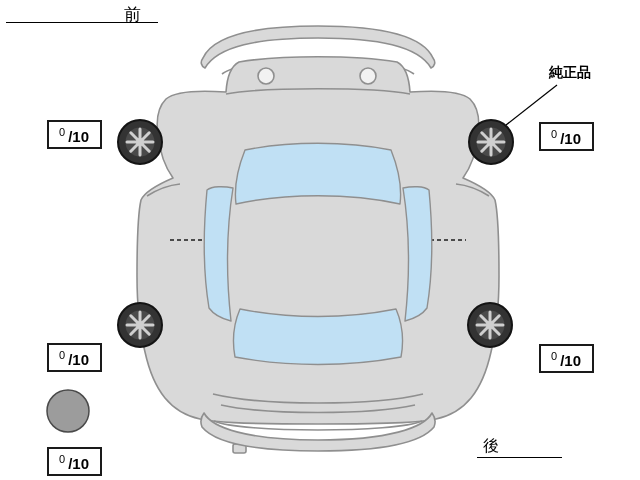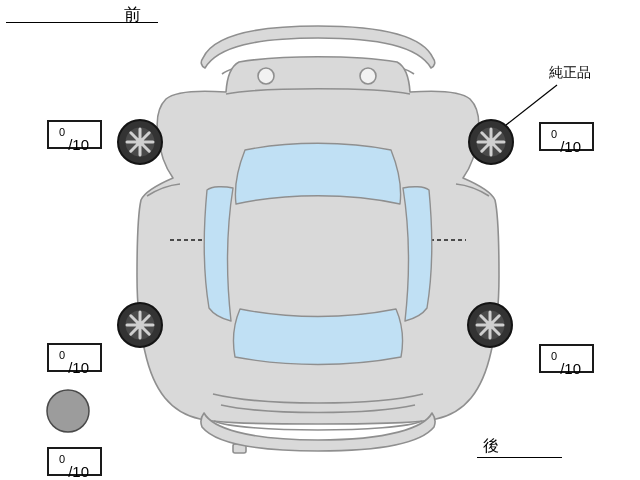--- a/index.html
+++ b/index.html
@@ -3,29 +3,29 @@
 <meta charset="utf-8">
 <style>
   html,body{margin:0;padding:0;background:#fff;}
   .canvas{
     position:relative;width:640px;height:480px;background:#ffffff;
     font-family:"Liberation Sans","DejaVu Sans",sans-serif;overflow:hidden;
   }
   svg.diagram{position:absolute;left:0;top:0;width:640px;height:480px;}
   .label{position:absolute;color:#000;white-space:nowrap;}
   .label-front{left:124px;top:3px;font-size:17px;}
-  .label-genuine{left:549px;top:64px;font-size:14px;font-weight:normal;}
+  .label-genuine{left:549px;top:64px;font-size:14px;font-weight:bold;}
   .label-rear{left:483px;top:436px;font-size:16px;}
   .rating-box{
     position:absolute;width:55px;height:29px;background:#fff;
     border:2px solid #1a1a1a;box-sizing:border-box;
     display:flex;align-items:flex-start;padding:2px 4px 2px 10px;
   }
   .rating-value{font-size:11px;line-height:12px;margin-top:2px;}
-  .rating-scale{font-size:15px;font-weight:normal;line-height:16px;margin-top:13px;margin-left:3px;}
+  .rating-scale{font-size:15px;font-weight:bold;line-height:16px;margin-top:5px;margin-left:3px;}
   .rb-fl{left:47px;top:120px;}
   .rb-fr{left:539px;top:122px;}
   .rb-rl{left:47px;top:343px;}
   .rb-rr{left:539px;top:344px;}
   .rb-spare{left:47px;top:447px;}
 </style>
 </head>
 <body>
 
 <div class="canvas">

